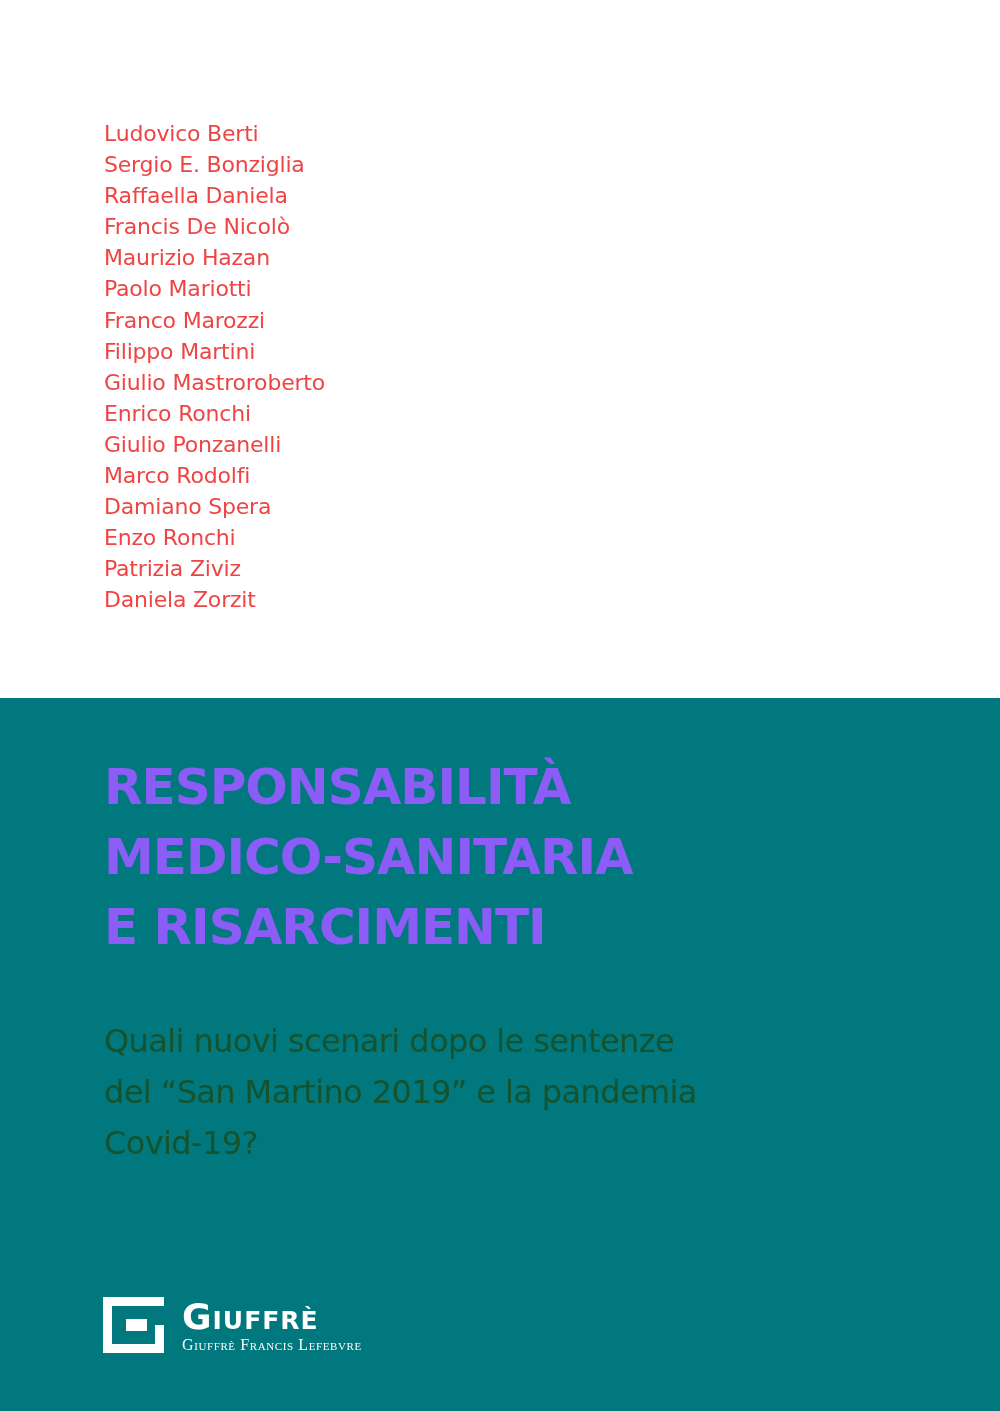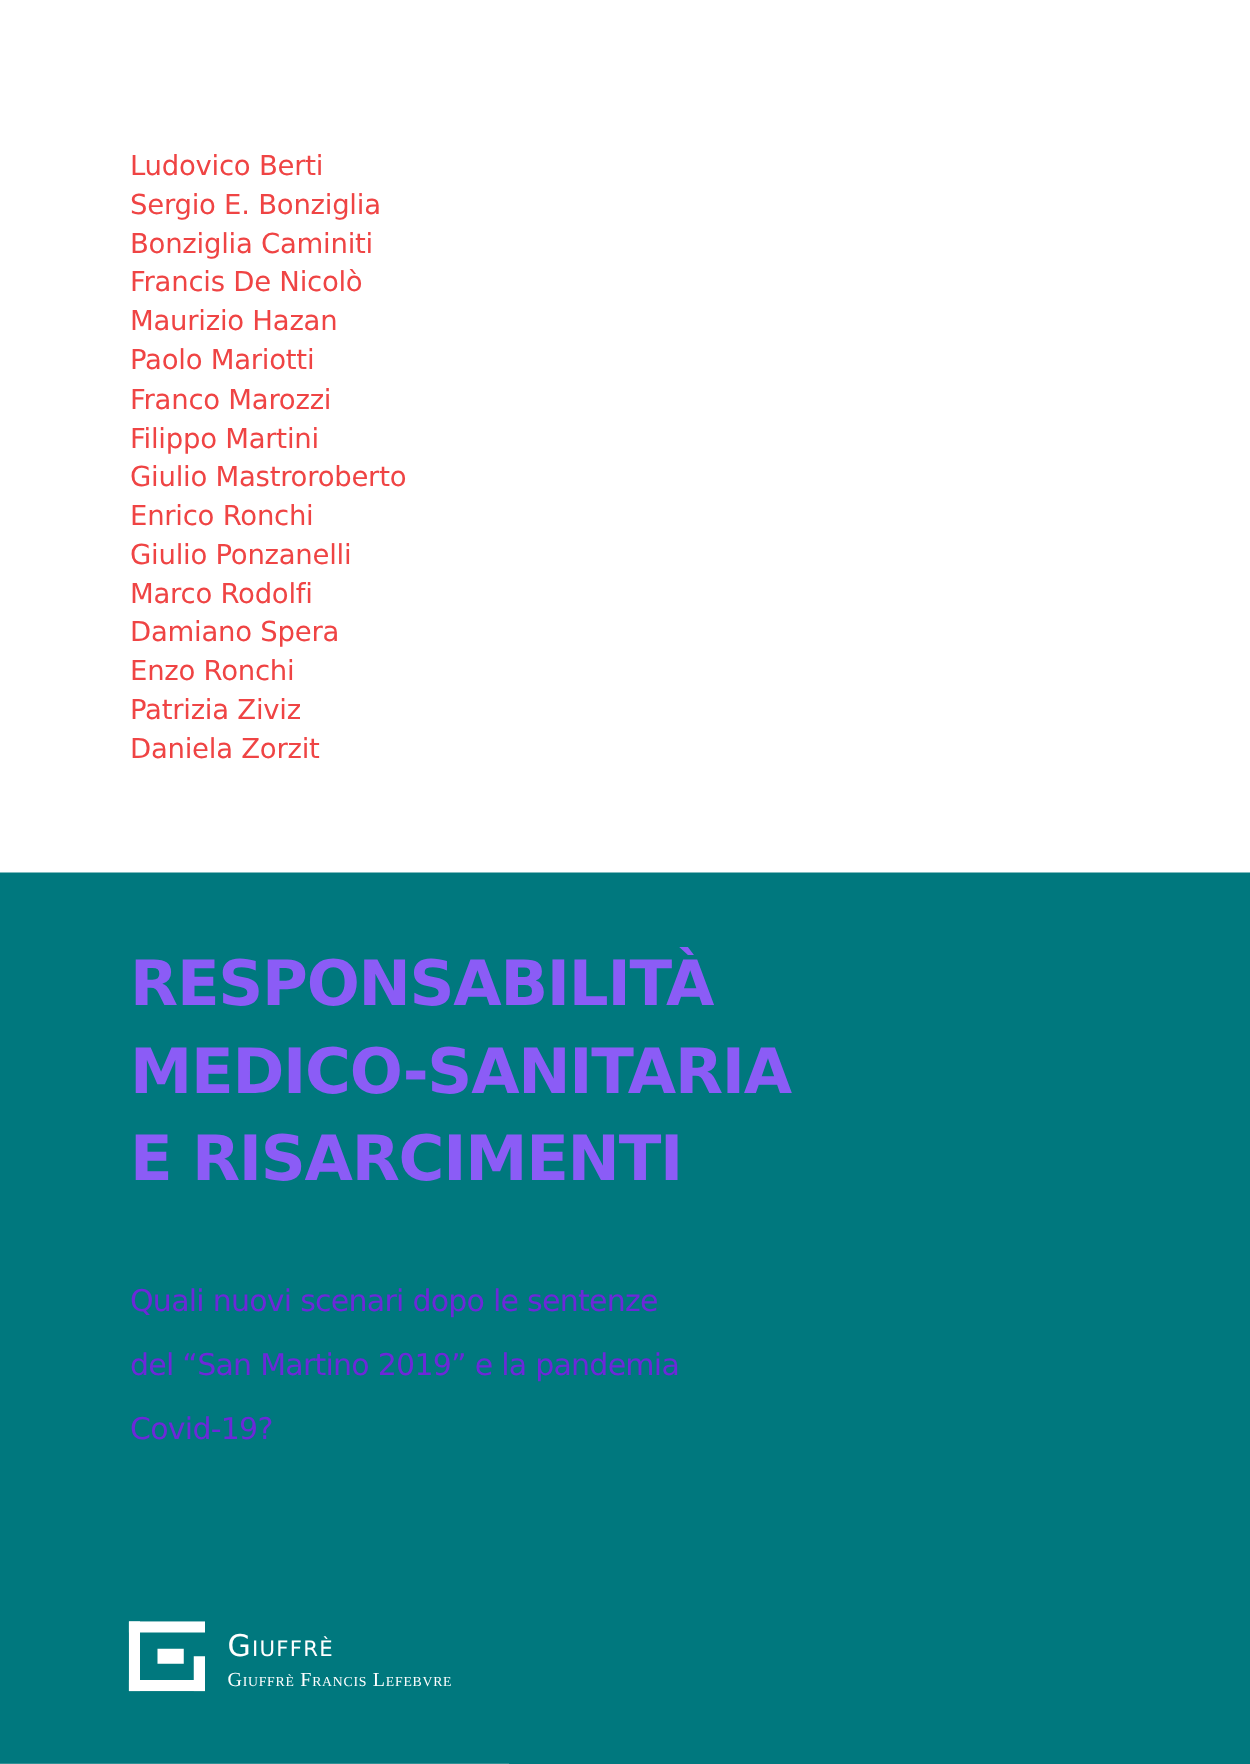--- a/index.html
+++ b/index.html
@@ -52,23 +52,23 @@
     }
     .title span {
       display: block;
       white-space: nowrap;
     }
     .subtitle {
       position: absolute;
       left: 104px;
       top: 1016px;
       margin: 0;
-      color: #6d28d9;
+      color: #14532d;
       font-family: "DejaVu Sans", sans-serif;
-      font-size: 24px;
+      font-size: 32px;
       line-height: 51px;
       letter-spacing: -0.6px;
     }
     .subtitle span {
       display: block;
       white-space: nowrap;
     }
     .logo {
       position: absolute;
       left: 103px;
@@ -82,42 +82,42 @@
       display: block;
     }
     .logo-text {
       margin-left: 18px;
       color: #ffffff;
       display: flex;
       flex-direction: column;
     }
     .logo-name {
       font-family: "DejaVu Sans", sans-serif;
-      font-size: 24px;
+      font-size: 36px;
       line-height: 38px;
       letter-spacing: 1px;
       font-variant: small-caps;
-      font-weight: normal;
+      font-weight: bold;
     }
     .logo-sub {
       font-family: Liberation Serif, serif;
       font-size: 16px;
       line-height: 16px;
       letter-spacing: 0.6px;
       font-variant: small-caps;
       margin-top: 1px;
     }
   </style>
 </head>
 <body>
 
 <ul class="authors">
   <li>Ludovico Berti</li>
   <li>Sergio E. Bonziglia</li>
-  <li>Bonziglia Caminiti</li>
+  <li>Raffaella Daniela</li>
   <li>Francis De Nicolò</li>
   <li>Maurizio Hazan</li>
   <li>Paolo Mariotti</li>
   <li>Franco Marozzi</li>
   <li>Filippo Martini</li>
   <li>Giulio Mastroroberto</li>
   <li>Enrico Ronchi</li>
   <li>Giulio Ponzanelli</li>
   <li>Marco Rodolfi</li>
   <li>Damiano Spera</li>

